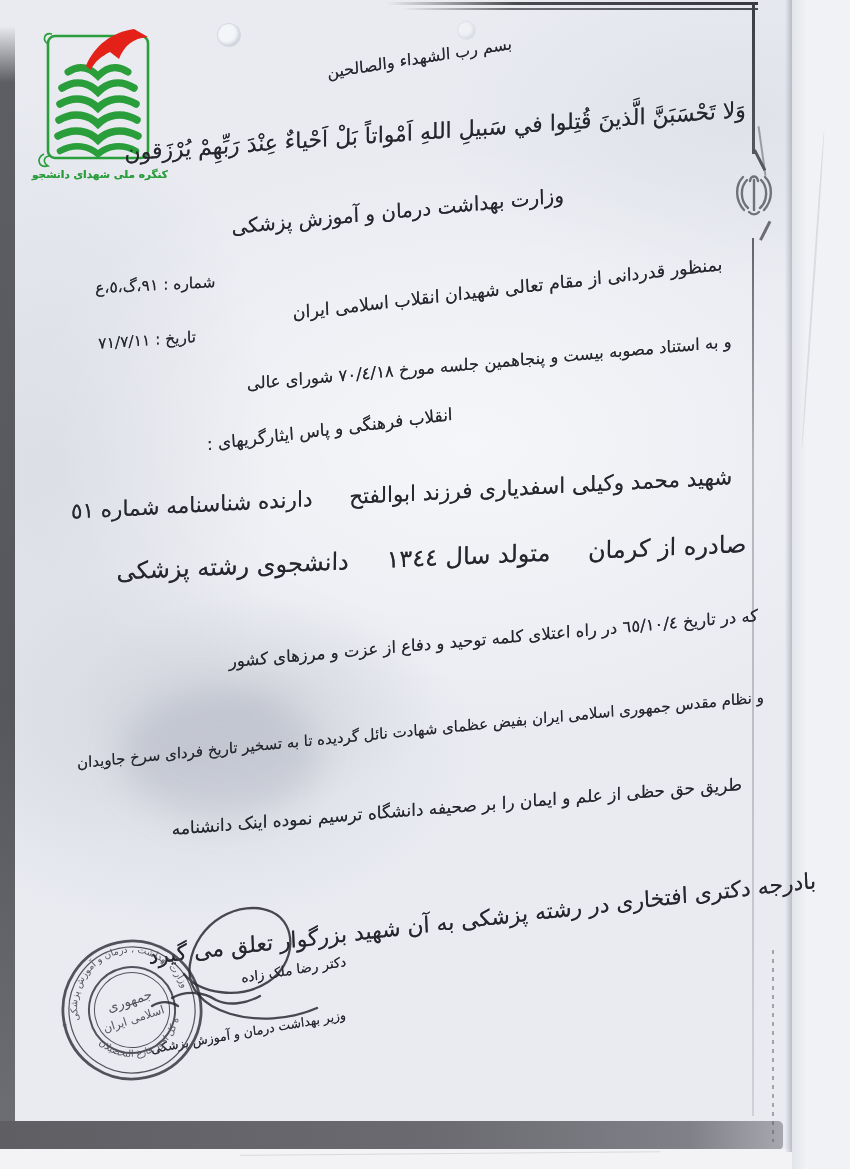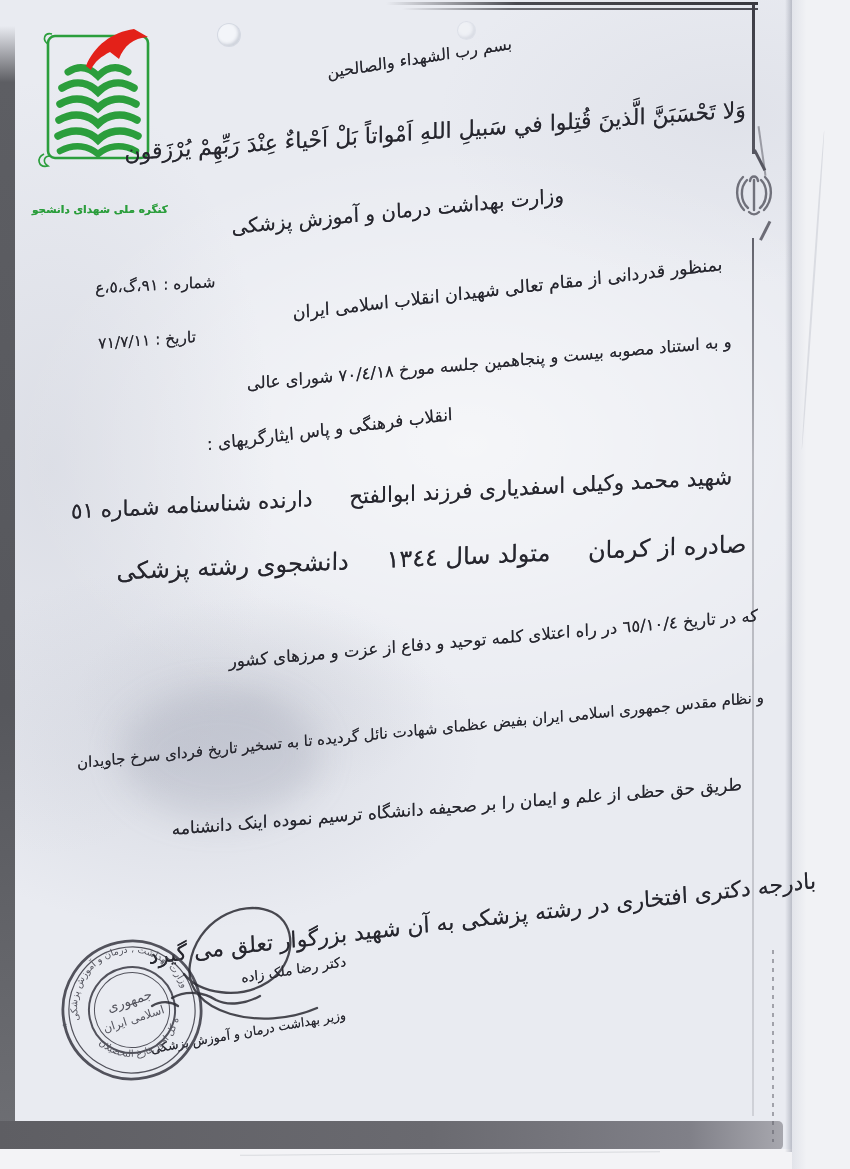--- a/index.html
+++ b/index.html
@@ -62,21 +62,21 @@
   .b6{right:92px;top:606px;font-size:16.5px;transform:rotate(-5deg) skewX(-4deg);}
   .b7{right:86px;top:688px;font-size:15px;transform:rotate(-5.5deg) skewX(-4deg);}
   .b8{right:108px;top:774px;font-size:17px;transform:rotate(-4.5deg) skewX(-4deg);}
   .b9{right:34px;top:868px;font-size:22px;transform:rotate(-6.5deg) skewX(-4deg);}
   .sig-name{right:504px;top:953px;font-size:13.5px;transform:rotate(-9deg) skewX(-4deg);}
   .sig-title{right:504px;top:1007px;font-size:12.5px;transform:rotate(-10deg) skewX(-4deg);}
   .num{direction:ltr;unicode-bidi:isolate;}
   
   .logo{position:absolute;left:30px;top:20px;width:140px;height:152px;}
   .logo-caption{position:absolute;left:22px;top:168px;width:156px;text-align:center;direction:rtl;
-    color:#2b9e3c;font-size:10.5px;font-weight:bold;text-shadow:0 0 .5px rgba(43,158,60,.8);margin-top:35px;}
+    color:#2b9e3c;font-size:10.5px;font-weight:bold;text-shadow:0 0 .5px rgba(43,158,60,.8);}
   .emblem{position:absolute;left:733px;top:171px;width:42px;height:46px;opacity:.8;}
   .stamp{position:absolute;left:43px;top:921px;width:178px;height:178px;transform:rotate(-12deg);opacity:.88;}
   .signature{position:absolute;left:112px;top:886px;width:240px;height:140px;}
 </style>
 </head>
 <body>
 
 <div class="page">
 
   <div class="smudge"></div>

